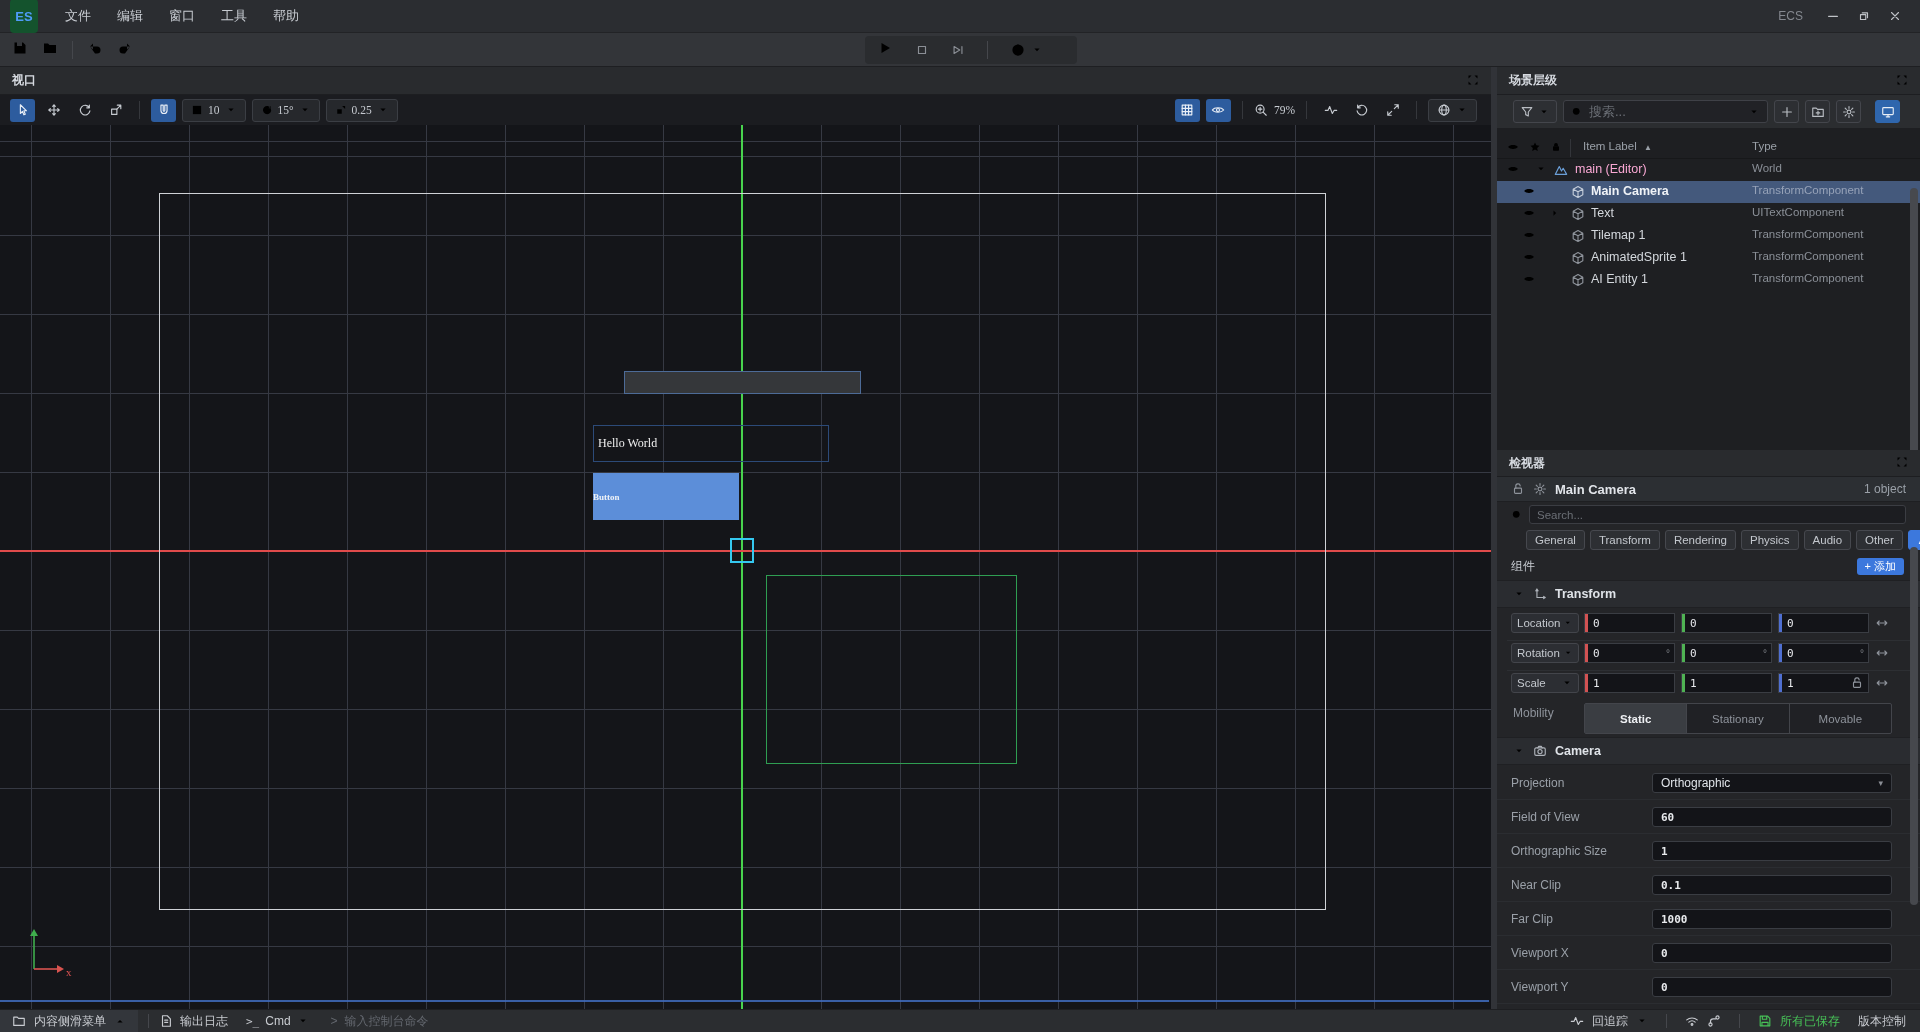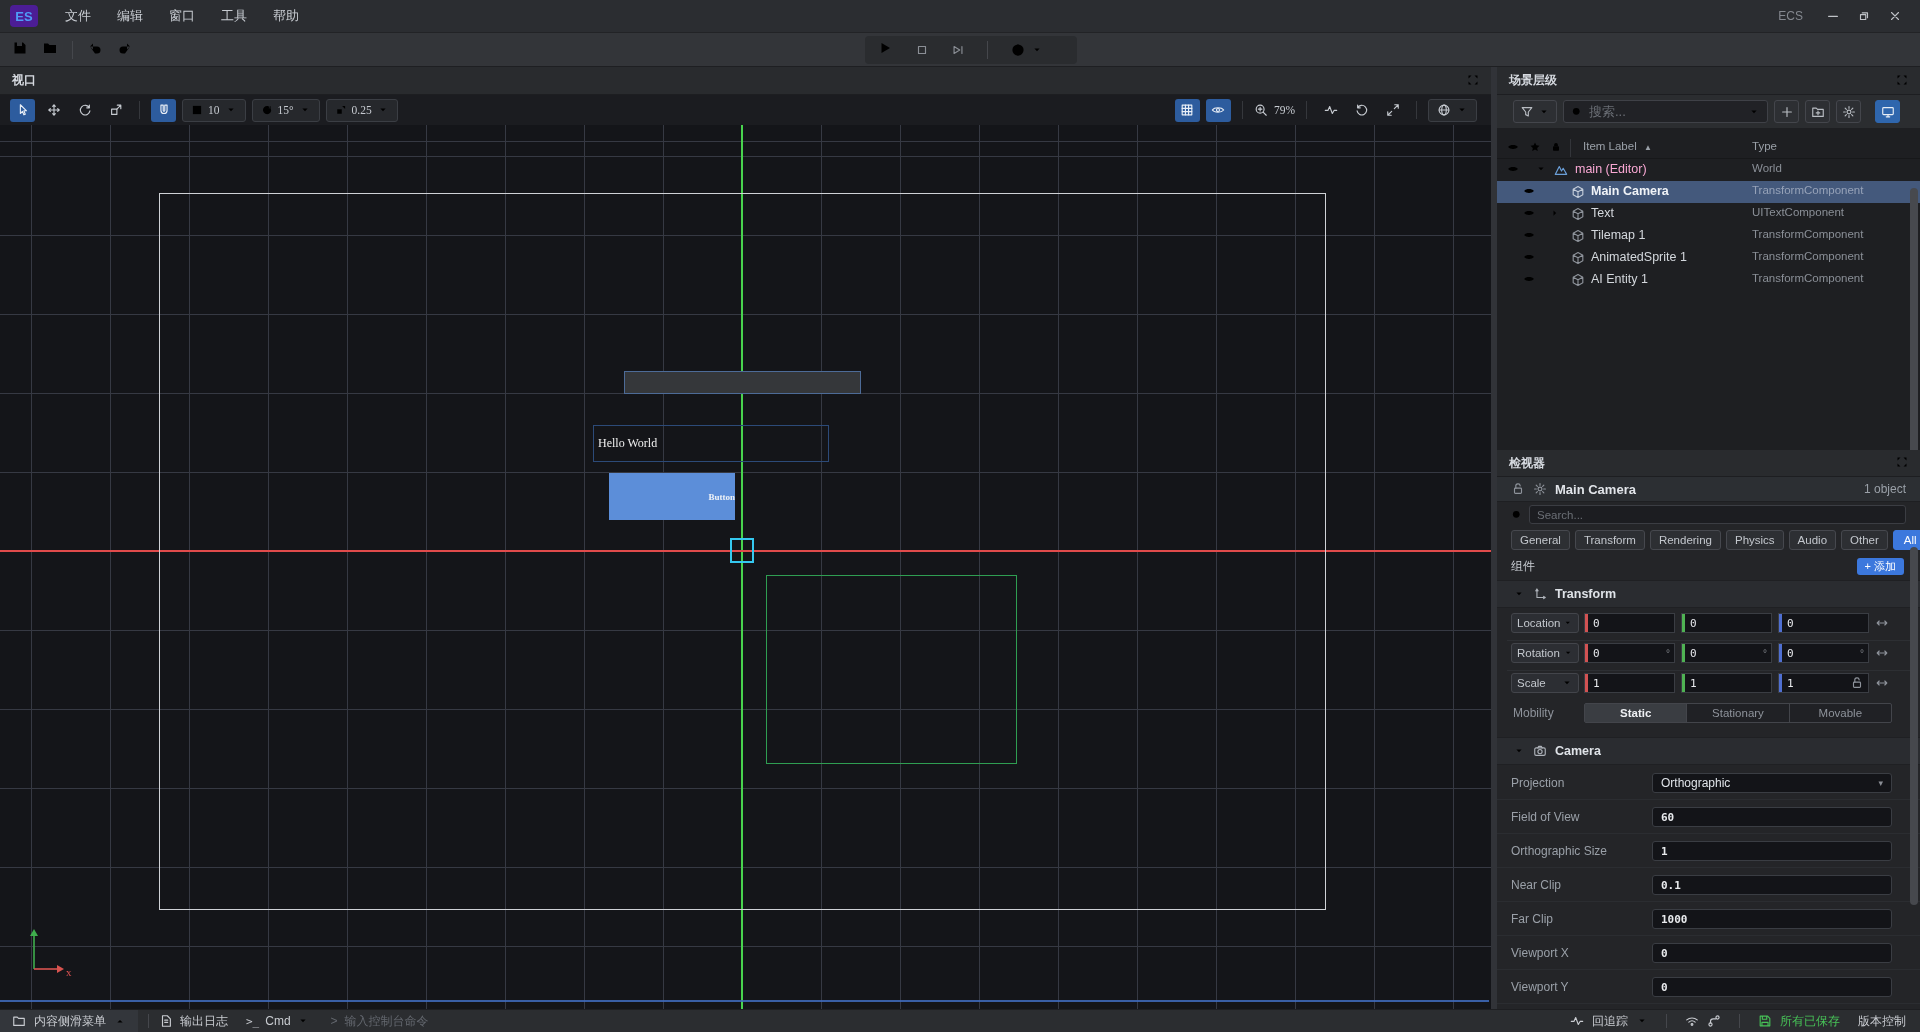--- a/index.html
+++ b/index.html
@@ -11,21 +11,21 @@
   .flex { display:flex; align-items:center; }
   .ic { width:14px; height:14px; stroke:currentColor; fill:none; stroke-width:1.3;
         stroke-linecap:round; stroke-linejoin:round; display:block; }
   .ic12 { width:12px; height:12px; } .ic16{ width:16px;height:16px; }
   .dim { color:#8e939b; } .dimmer { color:#63676e; }
   .mono { font-family:"DejaVu Sans Mono", monospace; }
 
   
   #menubar { position:absolute; left:0; top:0; width:1920px; height:33px; background:#2b2d31;
     border-bottom:1px solid #222326; display:flex; align-items:center; }
-  #logo { width:28px; height:22px; margin:0 14px 0 10px; border-radius:4px; background:#4c1d95;
+  #logo { width:28px; height:34px; margin:0 14px 0 10px; border-radius:4px; background:#14532d;
     color:#4f9cf8; font-weight:bold; font-size:13px; display:flex; align-items:center; justify-content:center; }
   .menu-item { padding:0 13px; font-size:13px; color:#c8ccd2; height:33px; display:flex; align-items:center; }
   #menubar-right { margin-left:auto; display:flex; align-items:center; gap:17px; margin-right:18px; }
   #mode-label { color:#84888f; font-size:12px; margin-right:6px; }
   .winbtn { color:#c0c3c8; }
 
   
   #toolbar { position:absolute; left:0; top:33px; width:1920px; height:34px; background:#333539;
     border-bottom:1px solid #1e1f22; }
   #tb-left { position:absolute; left:12px; top:0; height:34px; display:flex; align-items:center; gap:14px; color:#c2c6cb;}
@@ -53,22 +53,22 @@
     background-color:#141519;
     background-image:
       repeating-linear-gradient(to right,#363943 0,#363943 1px,transparent 1px,transparent 79px),
       repeating-linear-gradient(to bottom,#363943 0,#363943 1px,transparent 1px,transparent 79px);
     background-position:31px 31px; }
   #cam-bounds { position:absolute; left:159px; top:68px; width:1167px; height:717px; border:1px solid #cfd2d6; }
   #sel-bar { position:absolute; left:624px; top:246px; width:237px; height:23px; background:#35373a; border:1px solid #4d6b97; }
   #hello-box { position:absolute; left:593px; top:300px; width:236px; height:37px; border:1px solid #2c4a78;
     display:flex; align-items:center; }
   #hello-box span { font-size:12px; color:#f0f0f0; padding-left:4px; }
-  #ui-button { position:absolute; left:593px; top:348px; width:126px; height:47px; background:#5c8ed9;
-    display:flex; align-items:center; justify-content:flex-end;margin-left:16px; }
+  #ui-button { position:absolute; left:593px; top:348px; width:146px; height:47px; background:#5c8ed9;
+    display:flex; align-items:center; justify-content:flex-start; }
   #ui-button span { font-size:9px; font-weight:bold; color:#eef2f7; }
   #green-rect { position:absolute; left:766px; top:450px; width:251px; height:189px; border:1px solid #2f9e52; }
   #red-line { position:absolute; left:0; top:425px; width:1491px; height:2px; background:#e04b4b; }
   #green-line { position:absolute; left:741px; top:0; width:2px; height:884px; background:#49d34e; }
   #blue-line { position:absolute; left:0; top:875px; width:1489px; height:2px; background:#3f6cc0; opacity:.85; }
   #cam-gizmo { position:absolute; left:730px; top:413px; width:24px; height:25px; border:2px solid #35c8ef; }
   #axis-x-label { position:absolute; left:66px; top:841px; color:#e05252; font-size:11px; }
 
   
   #vdivider { position:absolute; left:1491px; top:67px; width:6px; height:942px; background:#313338; }
@@ -99,21 +99,21 @@
   #insp-objrow { position:absolute; left:0; top:27px; right:0; height:25px; background:#2c2f33;
     border-bottom:1px solid #1e1f22; display:flex; align-items:center; padding:0 14px; gap:8px; }
   #insp-objname { font-size:13px; font-weight:bold; color:#e2e5ea; }
   #insp-count { margin-left:auto; font-size:12px; color:#9aa0a8; }
   #insp-searchrow { position:absolute; left:0; top:52px; right:0; height:25px; background:#242528;
     display:flex; align-items:center; padding:0 14px; gap:6px; color:#7b8088; }
   #insp-search { flex:1; height:19px; border:1px solid #3b3d43; border-radius:3px; background:#1c1d21;
     color:#c9cdd3; font-size:11.5px; padding:0 7px; outline:none; }
   #insp-search::placeholder { color:#6b6f76; }
   #insp-tabs { position:absolute; left:0; top:77px; right:0; height:26px; background:#242528;
-    display:flex; align-items:center; padding-left:14px; gap:5px; }
+    display:flex; align-items:center; padding-left:29px; gap:5px; }
   .tab { height:20px; padding:0 8px; border:1px solid #46484e; border-radius:3px; background:#2d2f33;
     color:#c3c7cd; font-size:11.5px; display:flex; align-items:center; }
   .tab.active { background:#3c78dd; border-color:#3c78dd; color:#fff; padding:0 10px; }
   #insp-comprow { position:absolute; left:0; top:103px; right:0; height:26px; background:#242528;
     display:flex; align-items:center; padding:0 16px 0 14px; }
   #add-btn { margin-left:auto; height:17px; padding:0 8px; border-radius:3px; background:#3c78dd; color:#fff;
     font-size:11px; display:flex; align-items:center; }
   .sect-header { position:absolute; left:0; right:0; height:28px; background:#2a2c30;
     border-top:1px solid #1f2023; border-bottom:1px solid #1f2023; display:flex; align-items:center;
     padding-left:16px; gap:8px; color:#aeb3ba; }
@@ -123,21 +123,21 @@
   .label-box { position:absolute; left:14px; width:68px; height:20px; background:#2c2e33; border:1px solid #43454b;
     border-radius:3px; display:flex; align-items:center; padding:0 5px; gap:3px; font-size:11.5px; color:#c3c7cd; }
   .label-box .cv { margin-left:auto; color:#8a8e95; }
   .vfield { position:absolute; width:91px; height:20px; background:#131418; border:1px solid #3a3d43;
     display:flex; align-items:center; overflow:hidden; }
   .vbar { width:3px; height:100%; flex:none; }
   .vfield input { flex:1; min-width:0; background:transparent; border:0; outline:none; color:#e8eaed;
     font-family:"DejaVu Sans Mono", monospace; font-size:11px; padding-left:5px; }
   .vunit { font-size:10px; color:#7c8087; padding-right:4px; }
   .row-sep { position:absolute; left:10px; right:10px; height:1px; background:#2d2f33; }
-  #mobility-seg { position:absolute; left:87px; width:308px; height:20px; display:flex;
+  #mobility-seg { position:absolute; left:87px; width:308px; height:31px; display:flex;
     border:1px solid #43454b; border-radius:2px; background:#202125;text-align:center; }
   .seg-cell { flex:1; display:flex; align-items:center; justify-content:center; font-size:11.5px; color:#8e939b; }
   .seg-cell + .seg-cell { border-left:1px solid #43454b; }
   .seg-cell.active { background:#3a3d42; color:#eef0f3; font-weight:bold; }
   .cam-row { position:absolute; left:0; right:0; height:34px; border-bottom:1px solid #2b2d31;
     display:flex; align-items:center; padding-left:14px; }
   .cam-label { font-size:12px; color:#9aa0a8; }
   .cam-box { position:absolute; left:155px; top:7px; width:240px; height:20px; background:#131418;
     border:1px solid #3a3d43; border-radius:3px; display:flex; align-items:center; padding:0 8px; }
   .cam-box input { flex:1; min-width:0; background:transparent; border:0; outline:none; color:#e8eaed;

